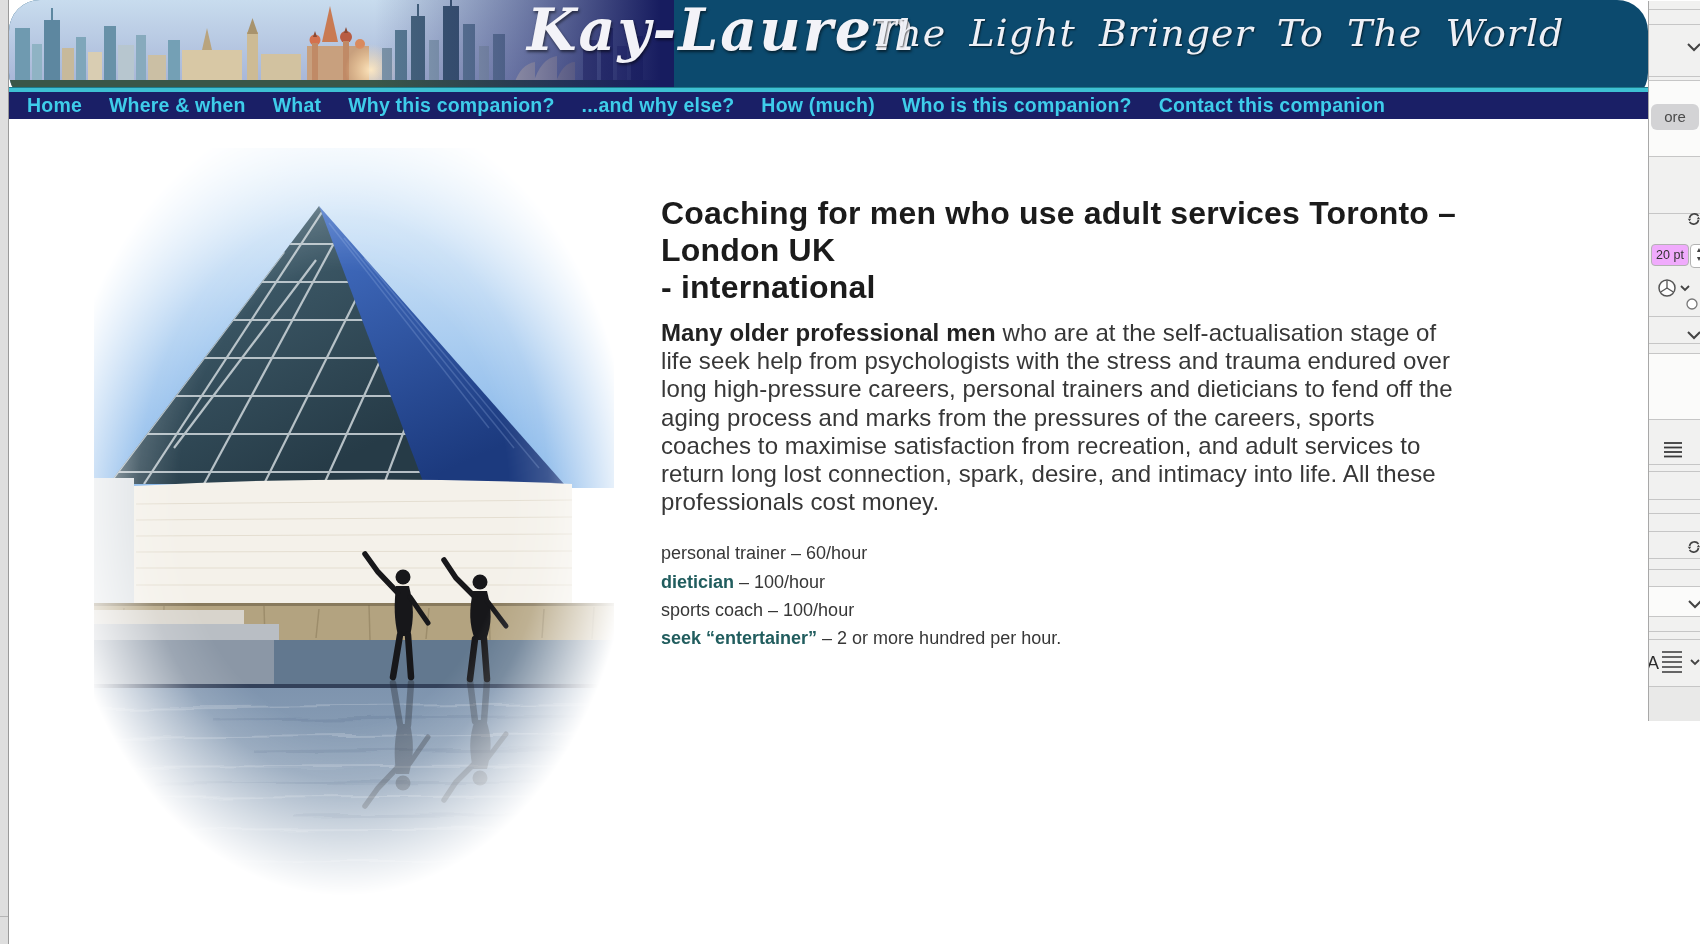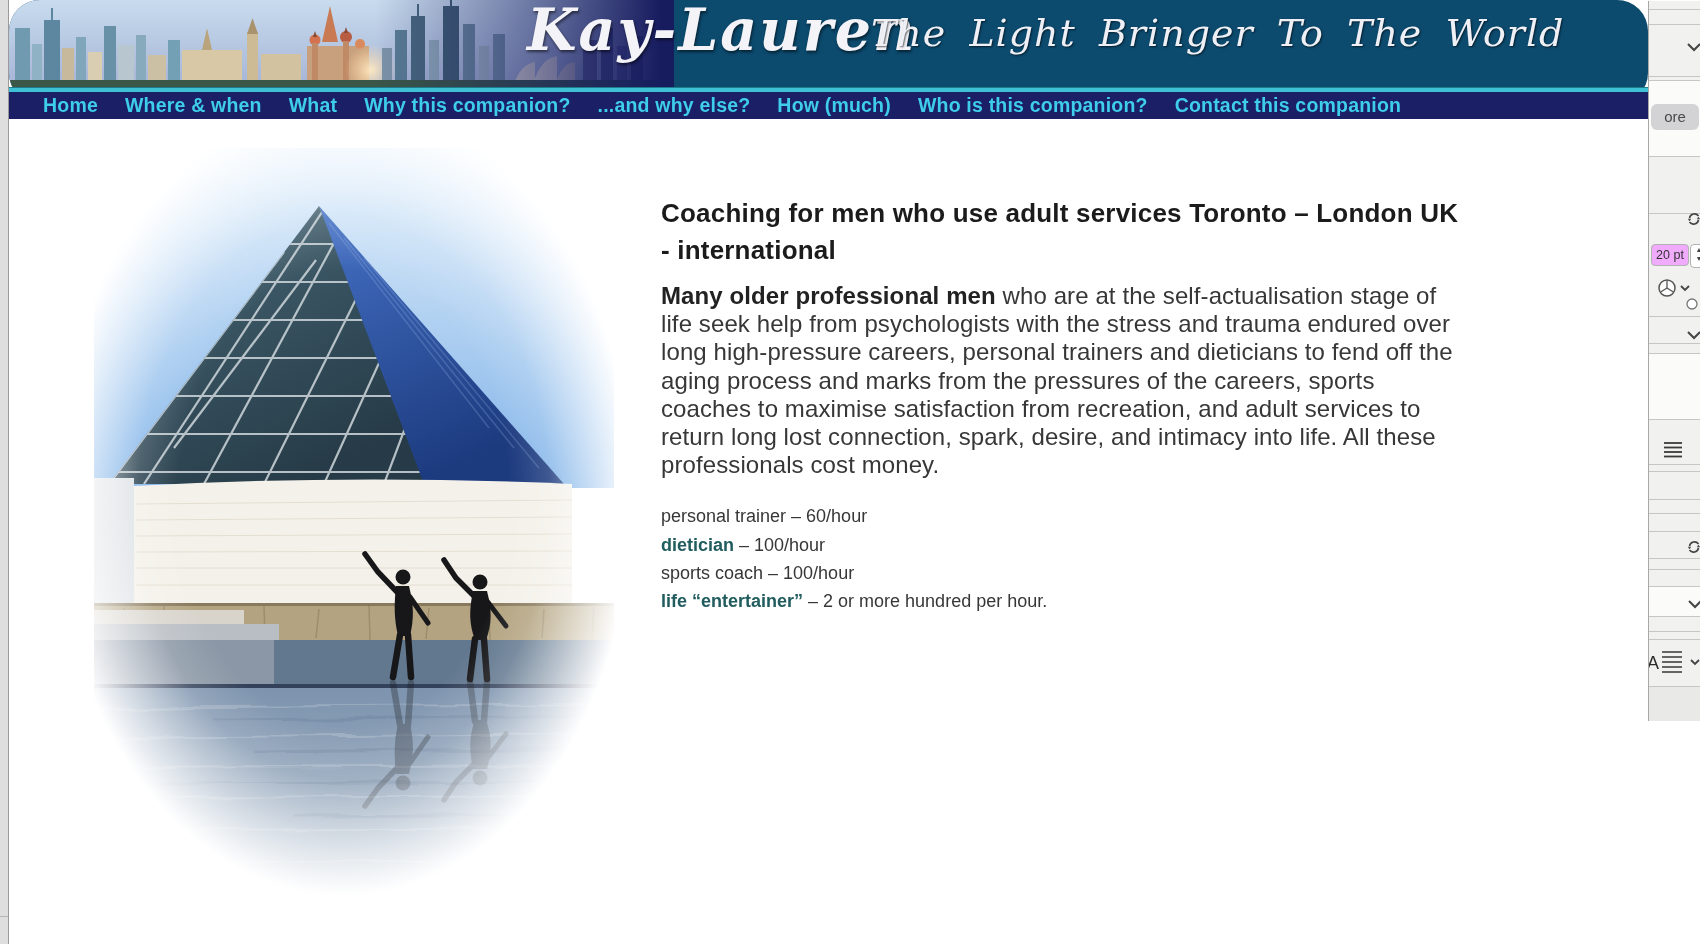--- a/index.html
+++ b/index.html
@@ -14,31 +14,31 @@
 
   
   .banner{position:absolute;left:0;top:0;width:1639px;height:104px;background:#0c4a6e;overflow:hidden;border-radius:31px;}
   .skyline{position:absolute;left:0;top:0;width:665px;height:87px;}
   .skyline-fade{position:absolute;left:0;top:0;width:665px;height:87px;background:linear-gradient(to right, rgba(23,28,95,0) 55%, rgba(23,28,95,.55) 80%, #171c5f 98%);}
   .brand{position:absolute;left:518px;top:-4px;color:#f3f3f8;font-family:"DejaVu Serif","Liberation Serif",serif;font-style:italic;font-size:57px;font-weight:700;letter-spacing:2px;text-shadow:1px 2px 3px rgba(0,0,0,.55);white-space:nowrap;}
   .tagline{position:absolute;left:862px;top:11px;color:#eef0f6;font-family:"DejaVu Serif","Liberation Serif",serif;font-style:italic;font-size:38px;letter-spacing:1px;word-spacing:10px;text-shadow:1px 1px 2px rgba(0,0,0,.6);white-space:nowrap;}
   .cyan-line{position:absolute;left:0;top:87px;width:1639px;height:4px;background:#3ec1d4;border-top:1px solid #1d7d8d;border-bottom:1px solid #14596b;}
 
   
-  .nav{position:absolute;left:0;top:92px;width:1639px;height:27px;background:#1a1f66;display:flex;align-items:center;gap:27px;padding-left:34px;box-sizing:border-box;}
+  .nav{position:absolute;left:0;top:92px;width:1639px;height:27px;background:#1a1f66;display:flex;align-items:center;gap:27px;padding-left:18px;box-sizing:border-box;}
   .nav a{color:#3ecdea;font-size:19.5px;font-weight:700;text-decoration:none;white-space:nowrap;letter-spacing:.2px;}
 
   
   .hero{position:absolute;left:85px;top:148px;width:520px;height:796px;
     -webkit-mask-image:radial-gradient(ellipse 58% 52% at 48% 44%, #000 55%, rgba(0,0,0,.85) 68%, transparent 96%);
     mask-image:radial-gradient(ellipse 58% 52% at 48% 44%, #000 55%, rgba(0,0,0,.85) 68%, transparent 96%);}
 
   
   .article{position:absolute;left:652px;top:195px;width:805px;color:#373737;}
-  .article h1{margin:0;font-size:26px;line-height:37px;font-weight:700;color:#1b1b1b;white-space:pre-line;letter-spacing:.2px;}
+  .article h1{margin:0;font-size:32px;line-height:37px;font-weight:700;color:#1b1b1b;white-space:pre-line;letter-spacing:.2px;}
   .intro{margin:13px 0 0 0;font-size:24px;line-height:28.2px;letter-spacing:.1px;}
   .intro b{color:#222222;}
   .prices{margin-top:23px;font-size:18px;line-height:28.2px;}
   .p-label-strong{font-weight:700;color:#215d5e;}
   .p-rest{color:#373737;}
 
   
   .side-panel{position:absolute;left:1648px;top:1px;width:52px;height:720px;background:#f1f1f0;border-left:1px solid #a8a8a8;overflow:hidden;}
   .pdiv{position:absolute;left:0;width:52px;height:1px;background:#c6c6c6;}
   .pblock-white{position:absolute;left:0;width:52px;background:#fbfbfa;}
@@ -273,21 +273,21 @@
     </div>
 
     <div class="article">
       <h1>Coaching for men who use adult services Toronto – London UK
 - international</h1>
       <p class="intro"><b>Many older professional men</b><span> who are at the self-actualisation stage of life seek help from psychologists with the stress and trauma endured over long high-pressure careers, personal trainers and dieticians to fend off the aging process and marks from the pressures of the careers, sports coaches to maximise satisfaction from recreation, and adult services to return long lost connection, spark, desire, and intimacy into life. All these professionals cost money.</span></p>
       <div class="prices">
         <div><span class="p-rest">personal trainer</span><span class="p-rest"> – 60/hour</span></div>
         <div><span class="p-label-strong">dietician</span><span class="p-rest"> – 100/hour</span></div>
         <div><span class="p-rest">sports coach</span><span class="p-rest"> – 100/hour</span></div>
-        <div><span class="p-label-strong">life “entertainer”</span><span class="p-rest"> – 2 or more hundred per hour.</span></div>
+        <div><span class="p-label-strong">seek “entertainer”</span><span class="p-rest"> – 2 or more hundred per hour.</span></div>
       </div>
     </div>
   </div>
 
   <div class="side-panel">
     <div class="pblock-white" style="top:79px;height:76px;"></div>
     <div class="pblock-white" style="top:352px;height:66px;"></div>
     <div class="pblock-white" style="top:585px;height:30px;"></div>
     <div class="pblock-bottom"></div>
 

